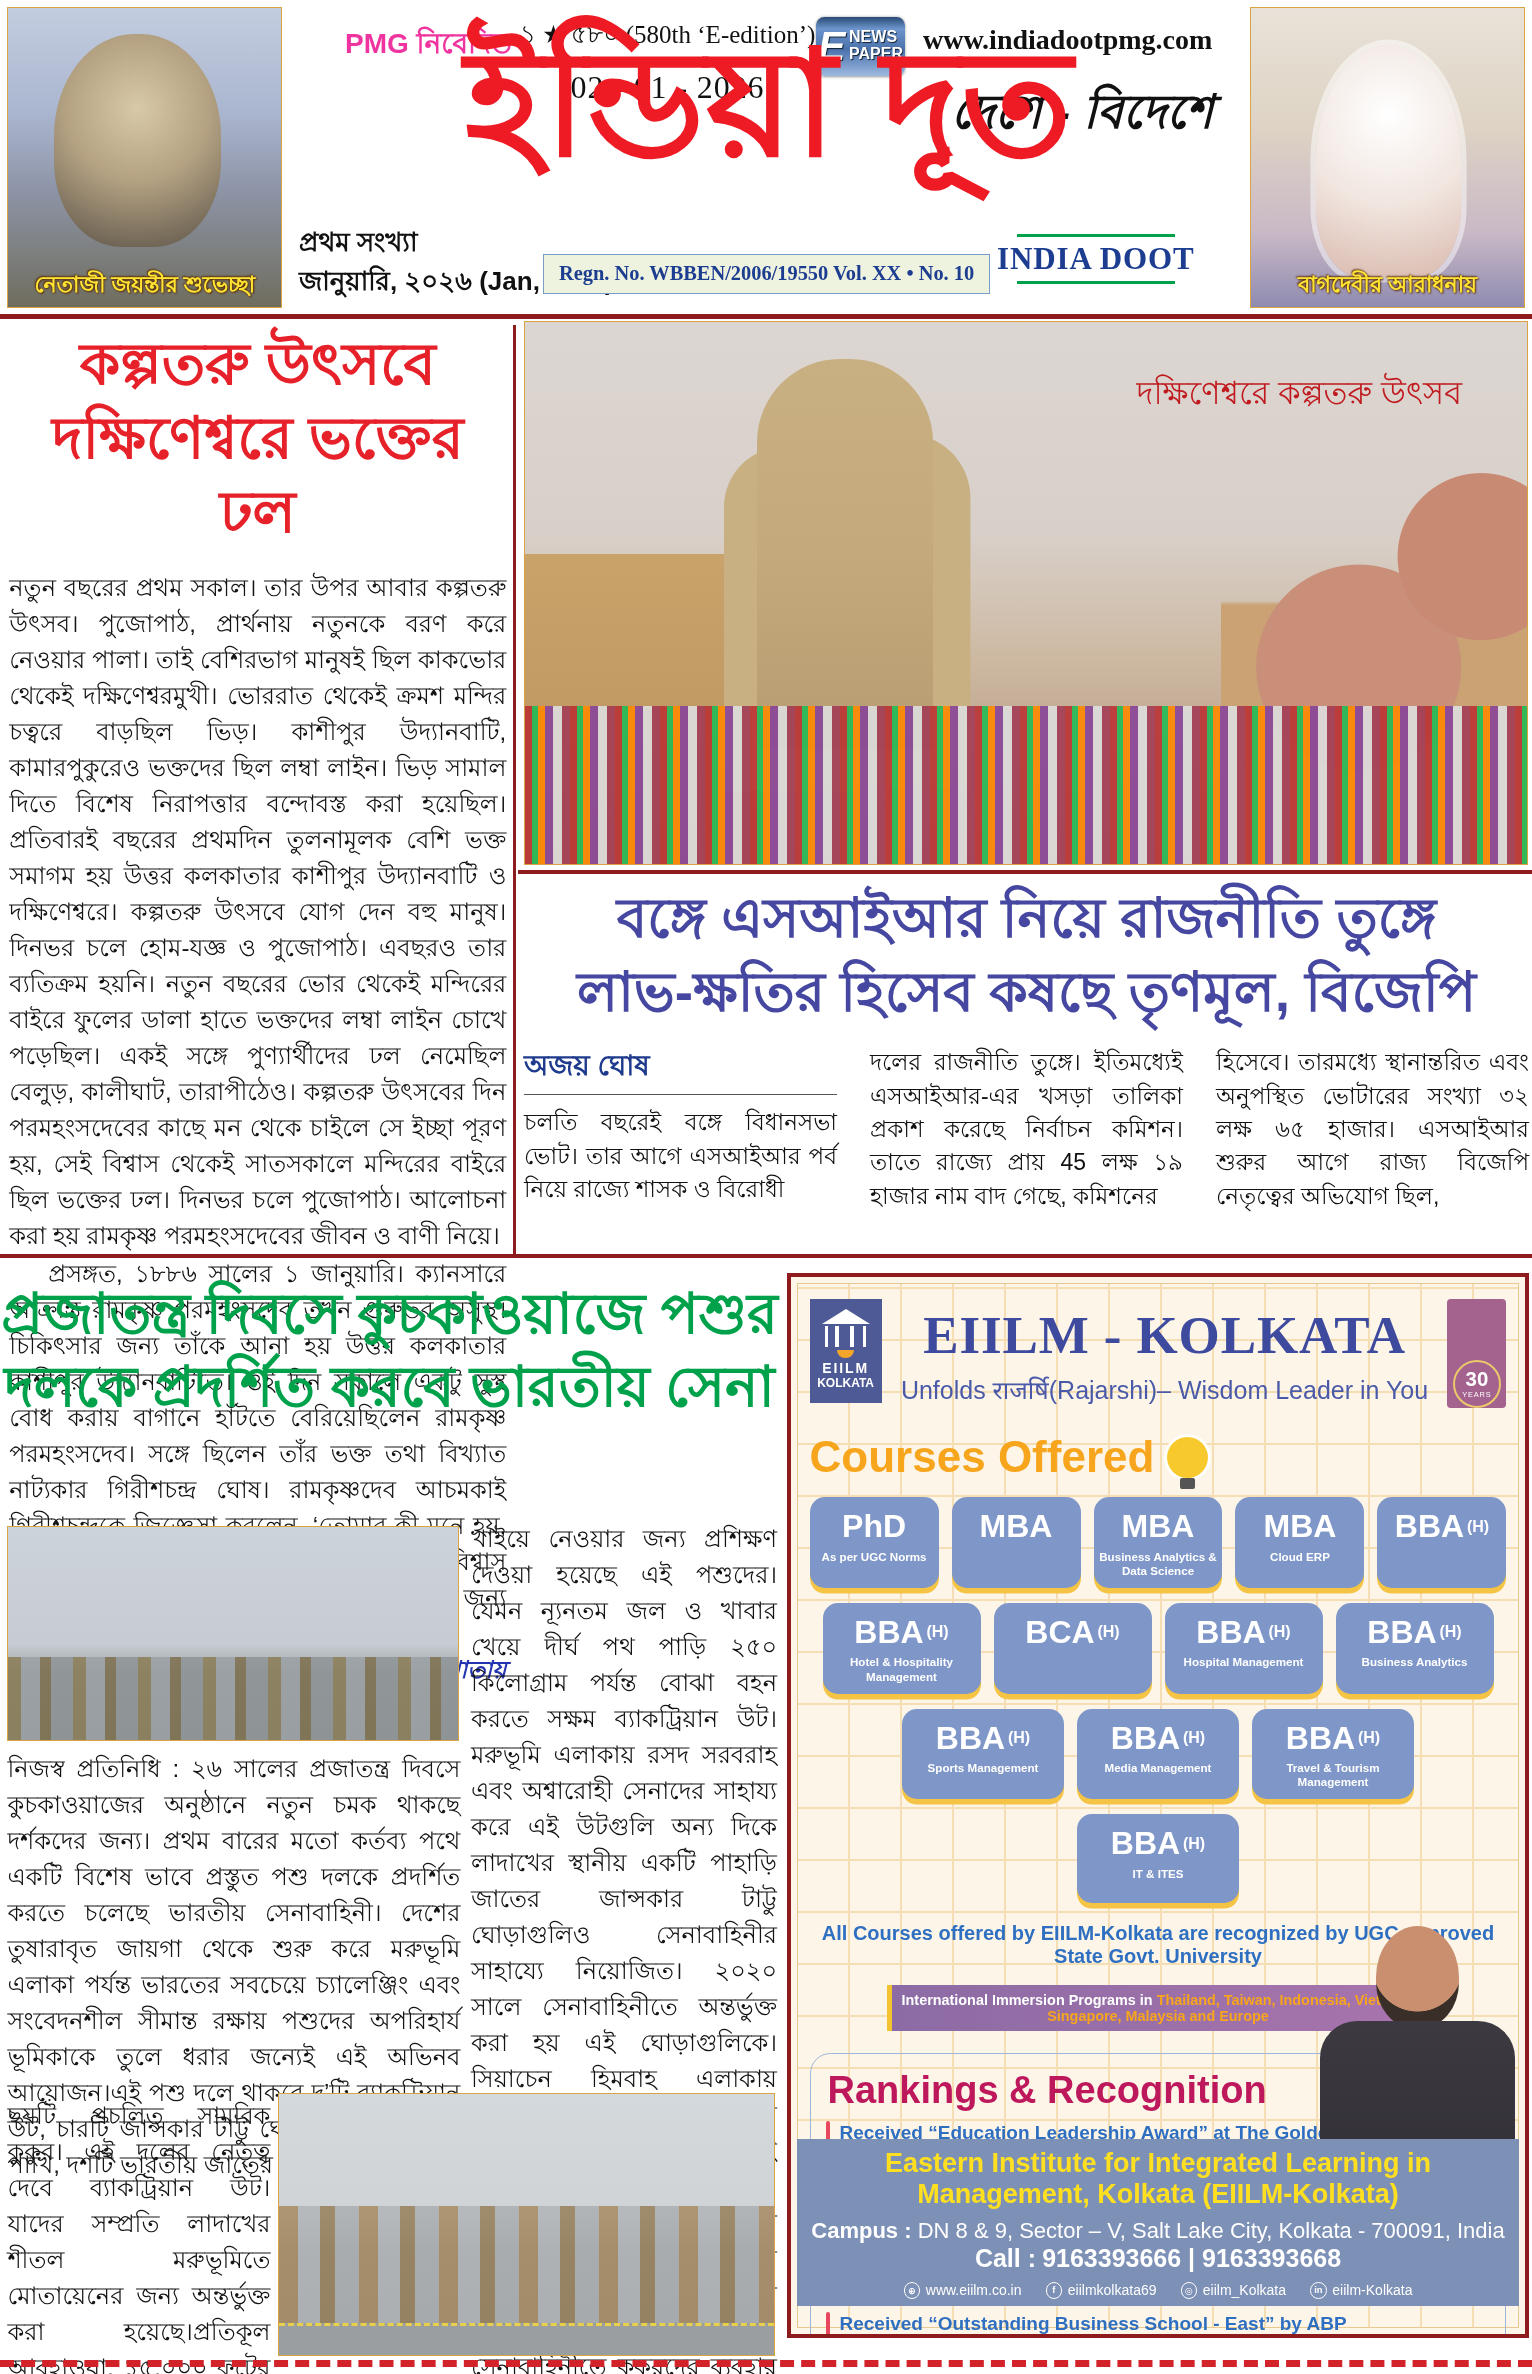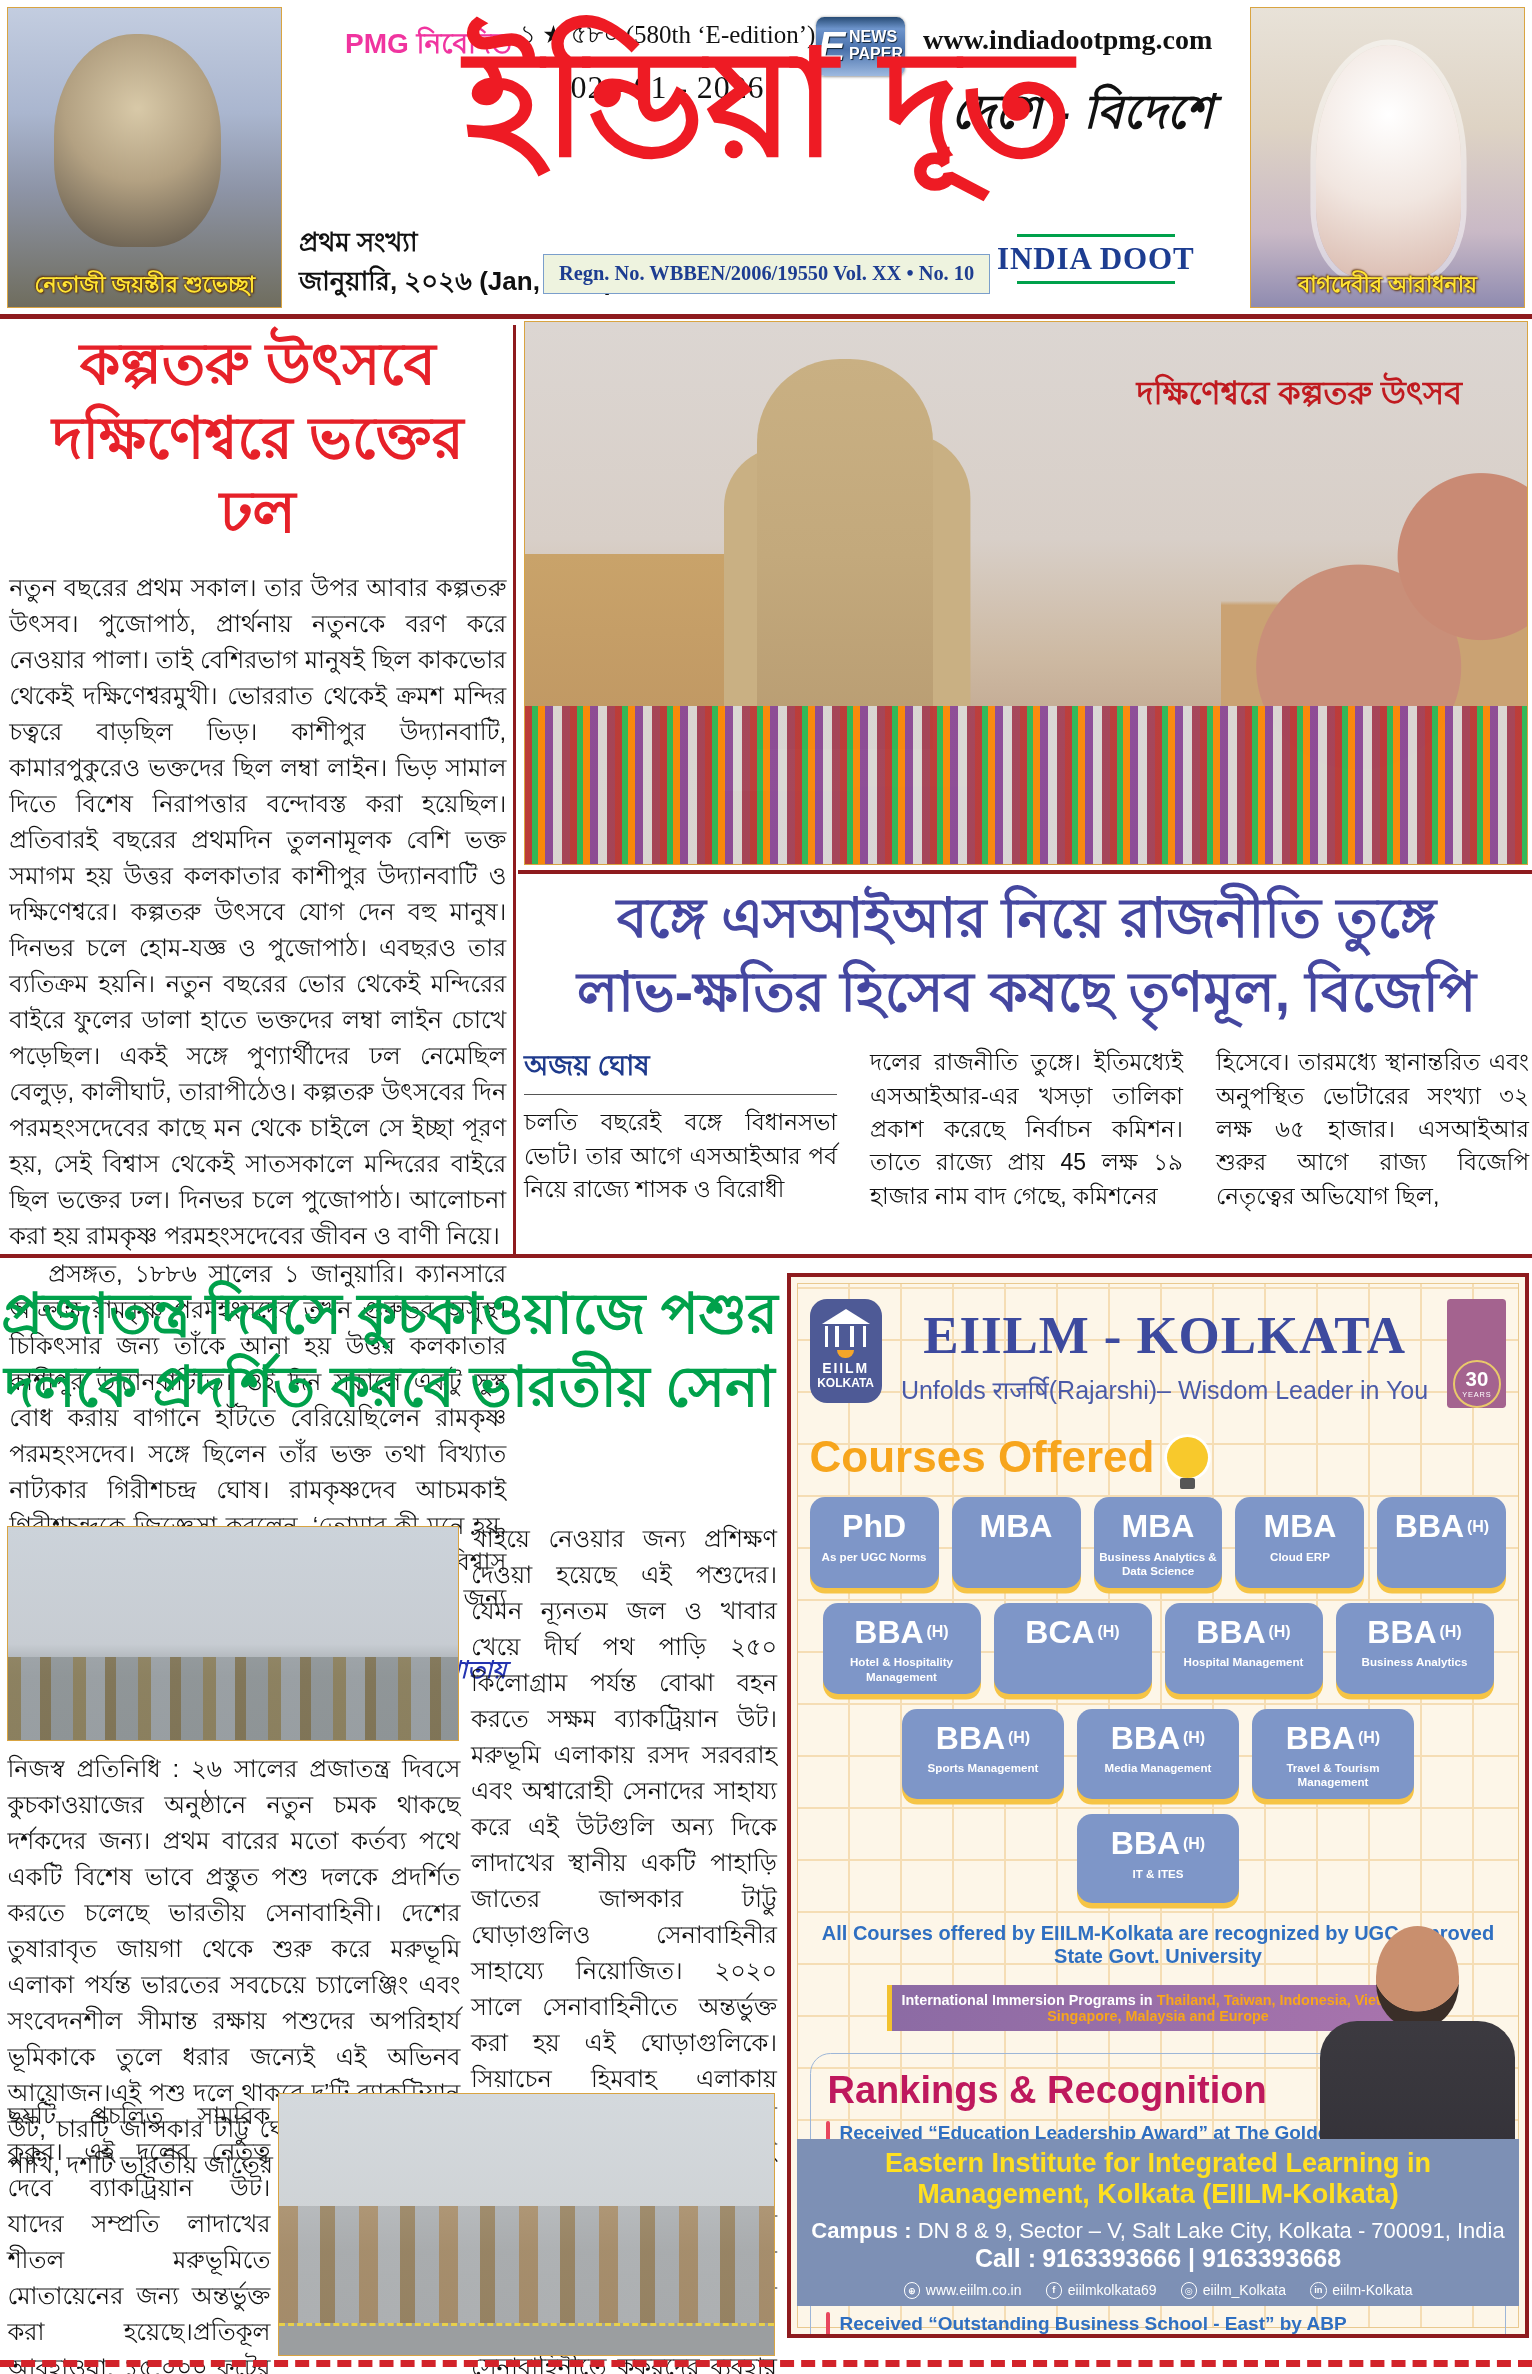--- a/index.html
+++ b/index.html
@@ -51,21 +51,21 @@
     background:linear-gradient(180deg,#dcd6d2 0%,#d8cfc8 40%,#cdb9a2 62%,#c2a992 75%,#b99d87 100%);}
   .mp-temple{position:absolute;left:232px;top:37px;width:176px;height:390px;border-radius:83px 83px 0 0;
     background:linear-gradient(180deg,#c9b083 0%,#c3a97c 50%,#b89c72 100%);box-shadow:56px 56px 0 -18.6px #c9b083,-56px 65px 0 -23px #c9b083;}
   .mp-left{position:absolute;left:0;top:232px;width:241px;height:312px;background:linear-gradient(180deg,#c9a36a,#b98f5e);}
   .mp-domes{position:absolute;right:0;top:102px;width:306px;height:442px;
     background:radial-gradient(circle at 85% 30%,#c98a74 0 83px,transparent 84px),
                radial-gradient(circle at 45% 55%,#c98f79 0 102px,transparent 103px),
                linear-gradient(180deg,transparent 40%,#caa273 41%);}
   .mp-crowd{position:absolute;left:0;right:0;bottom:0;height:158px;opacity:.9;
     background:repeating-linear-gradient(90deg,#b33 0 7.4px,#2b5 7.4px 13px,#f80 13px 20.4px,#849 20.4px 28px,#ddd 28px 37px,#a33c55 37px 45px);}
-  .mp-cap{position:absolute;right:65px;top:46px;font-size:32px;font-weight:bold;color:#c01a1f;}
+  .mp-cap{position:absolute;right:65px;top:46px;font-size:32px;font-weight:normal;color:#c01a1f;}
   .hrule2{position:absolute;left:518px;top:870px;width:1015px;height:3.7px;background:#8e1b1e;}
   
   .a2{position:absolute;left:524px;top:881px;width:1005px;}
   .a2 h2{margin:0;text-align:center;color:#4547a0;font-weight:bold;font-size:55px;line-height:1.35;}
   .a2-cols{display:flex;gap:33px;margin-top:16.7px;}
   .a2-col{flex:1;font-size:23px;line-height:1.45;text-align:justify;}
   .byline{font-size:28px;font-weight:bold;color:#1e3a8c;padding-bottom:7.4px;border-bottom:1.9px solid #555;margin-bottom:11px;}
   .a2 .cont2{display:block;text-align:right;color:#2433b0;font-weight:bold;font-style:italic;font-size:24px;margin-top:3.7px;}
   .hrule3{position:absolute;left:0;top:1254px;width:1532px;height:3.7px;background:#8e1b1e;}
   
@@ -84,21 +84,21 @@
     background:repeating-linear-gradient(90deg,#a5865c 0 18.6px,#b0b3b5 18.6px 41px,#937a52 41px 56px,#a9acae 56px 80px);opacity:.8;}
   .p2-road{position:absolute;left:0;right:0;bottom:0;height:32px;background:#9b9ea0;
     border-top:3.7px dashed #e8d04a;}
   
   .ad{position:absolute;left:787px;top:1273px;width:742px;height:1065px;border:4.6px solid #8e1b1e;background:#fdf6e8;overflow:hidden;}
   .ad-grid{position:absolute;inset:5.6px;border:0.9px solid #e9c98f;
     background:repeating-linear-gradient(0deg,transparent 0 50px,#f5ddb4 50px 52px),
                repeating-linear-gradient(90deg,transparent 0 50px,#f5ddb4 50px 52px);}
   .ad-inner{position:absolute;inset:5.6px;padding:16.7px 13px 0 13px;}
   .ad-head{display:flex;align-items:flex-start;justify-content:space-between;}
-  .eiilm-logo{width:72px;height:104px;background:#4e5a96;border-radius:17px;color:#fff;text-align:center;padding-top:9.3px;}
+  .eiilm-logo{width:72px;height:104px;background:#4e5a96;border-radius:0;color:#fff;text-align:center;padding-top:9.3px;}
   .roof{width:0;height:0;margin:0 auto;border-left:24px solid transparent;border-right:24px solid transparent;border-bottom:15px solid #fff;}
   .cols3{width:41px;height:20.4px;margin:2.8px auto;border-left:3.7px solid #fff;border-right:3.7px solid #fff;
     background:linear-gradient(90deg,transparent 0 7.4px,#fff 7.4px 11px,transparent 11px 22px,#fff 22px 26px,transparent 26px 33px);}
   .sun{width:16.7px;height:8.3px;margin:0 auto 1.9px auto;background:#f4a62a;border-radius:0 0 16.7px 16.7px;}
   .eiilm-logo .l1{font-size:14px;font-weight:bold;letter-spacing:1.9px;}
   .eiilm-logo .l2{font-size:12px;font-weight:bold;}
   .ad-title-wrap{flex:1;text-align:center;padding:0 7.4px;}
   .ad-title{font-family:"Liberation Serif","DejaVu Serif",serif;font-weight:bold;color:#3d4a9e;font-size:53px;letter-spacing:0.9px;margin-top:5.6px;}
   .ad-sub{color:#4a5aa8;font-size:25px;margin-top:7.4px;}
   .badge30{width:59px;height:109px;background:#a4638f;border-radius:3.7px;color:#fff;display:flex;align-items:flex-end;justify-content:center;}

